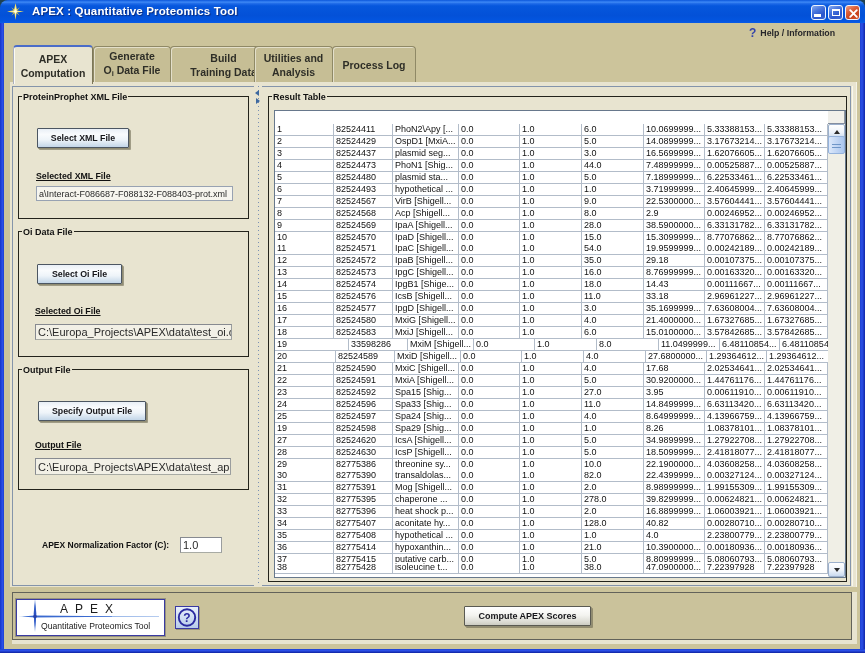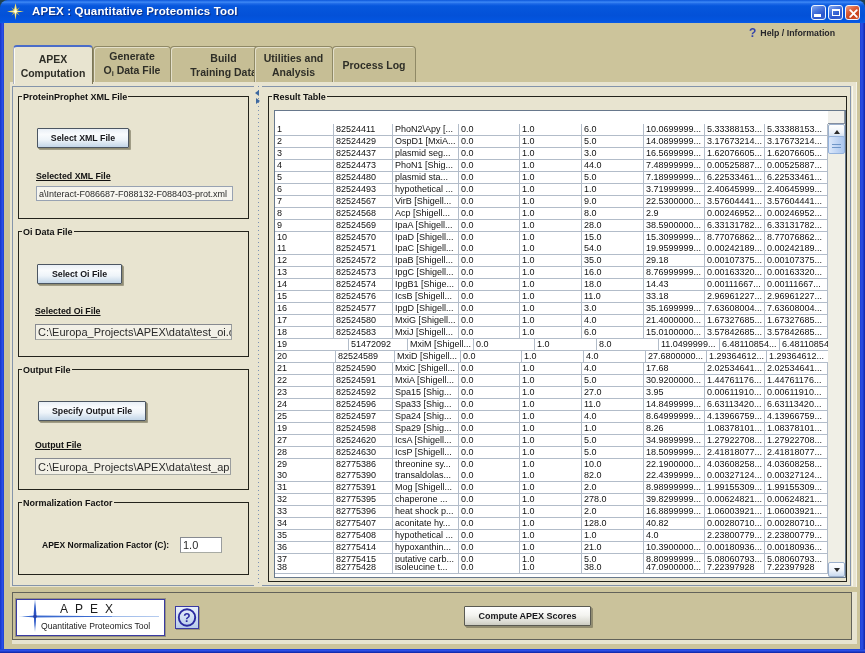--- a/index.html
+++ b/index.html
@@ -135,23 +135,20 @@
   <div class="lbl" style="left:35px;top:306px">Selected Oi File</div>
   <div class="fld" style="left:35px;top:324px;width:197px;height:16px">C:\Europa_Projects\APEX\data\test_oi.oi</div>
 
   <div class="gb" style="left:18px;top:369px;width:231px;height:121px">
       <span>Output File</span>
     </div>
   <div class="btn" style="left:38px;top:401px;width:108px;height:20px">Specify Output File</div>
   <div class="lbl" style="left:35px;top:440px">Output File</div>
   <div class="fld" style="left:35px;top:458px;width:196px;height:17px">C:\Europa_Projects\APEX\data\test_apex.apex</div>
 
-  <div class="gb" style="left:18px;top:502px;width:231px;height:73px">
-      <span>Normalization Factor</span>
-    </div>
   <div style="position:absolute;left:42px;top:540px;font-size:8.5px;font-weight:bold;color:#111">APEX Normalization Factor (C):</div>
   <div class="fld" style="left:180px;top:537px;width:42px;height:16px;background:#fff">1.0</div>
 
   <div class="gb" style="left:268px;top:96px;width:579px;height:486px">
       <span>Result Table</span>
     </div>
   <div class="tblwrap">
     <div class="tbody">
 <div class="tr" style="top:0px">
           <div class="c" style="width:59px">1</div>
@@ -346,21 +343,21 @@
           <div class="c" style="width:66px">MxiJ [Shigell...</div>
           <div class="c" style="width:61px">0.0</div>
           <div class="c" style="width:62px">1.0</div>
           <div class="c" style="width:62px">6.0</div>
           <div class="c" style="width:61px">15.0100000...</div>
           <div class="c" style="width:60px">3.57842685...</div>
           <div class="c" style="width:63px">3.57842685...</div>
         </div>
 <div class="tr" style="top:215px">
           <div class="c" style="width:74px">19</div>
-          <div class="c" style="width:59px">51472092</div>
+          <div class="c" style="width:59px">33598286</div>
           <div class="c" style="width:66px">MxiM [Shigell...</div>
           <div class="c" style="width:61px">0.0</div>
           <div class="c" style="width:62px">1.0</div>
           <div class="c" style="width:62px">8.0</div>
           <div class="c" style="width:61px">11.0499999...</div>
           <div class="c" style="width:60px">6.48110854...</div>
           <div class="c" style="width:63px">6.48110854...</div>
         </div>
 <div class="tr" style="top:227px">
           <div class="c" style="width:61px">20</div>

